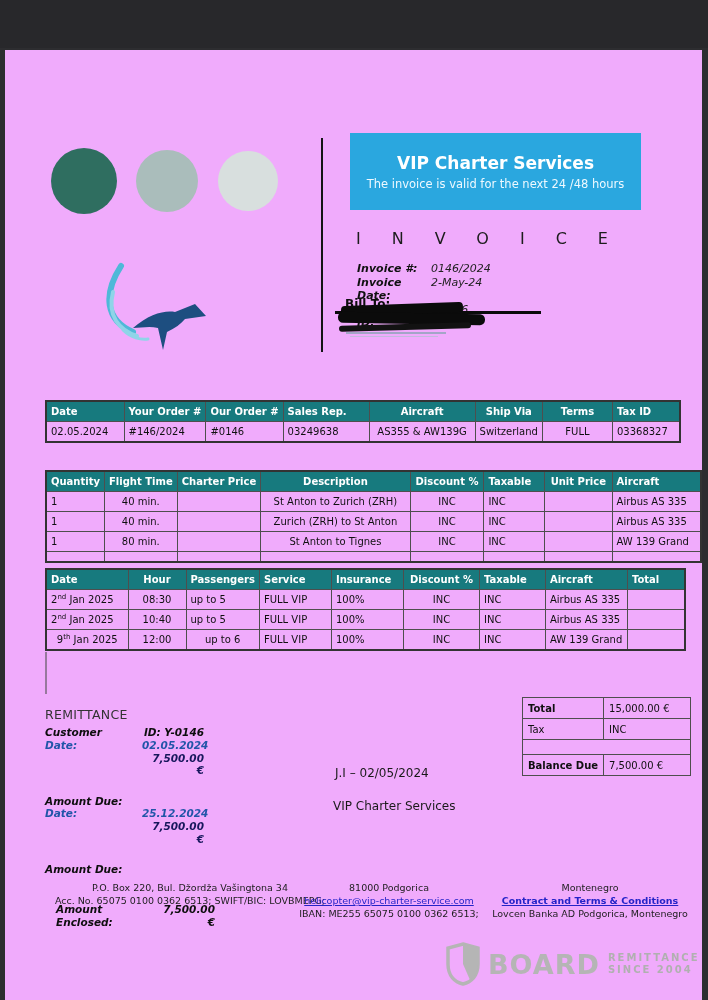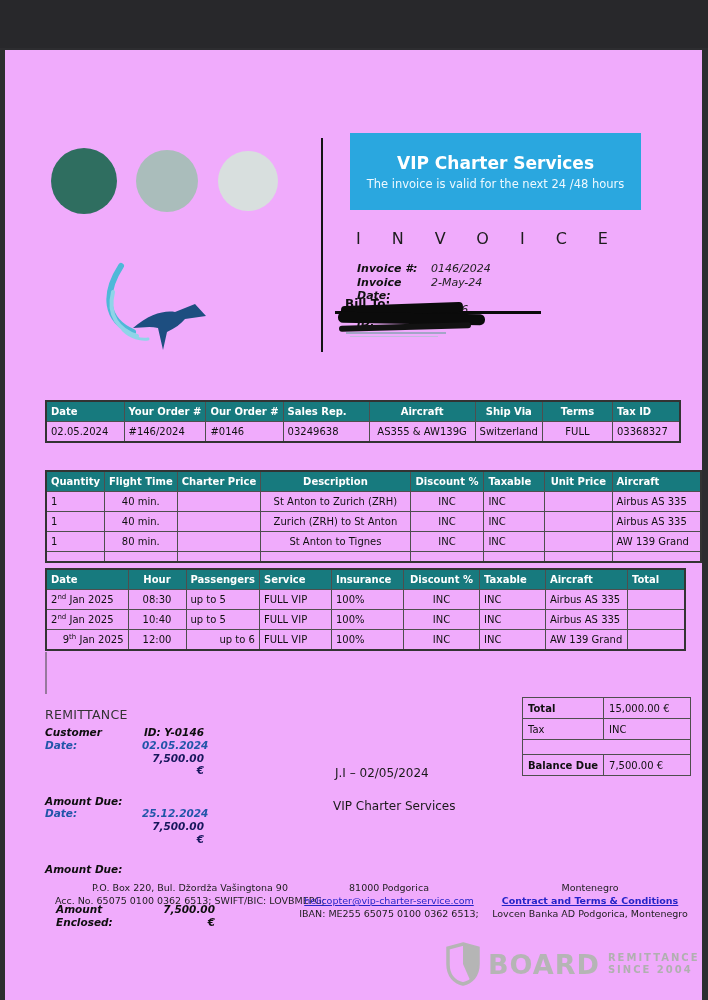--- a/index.html
+++ b/index.html
@@ -285,23 +285,23 @@
             <td style="text-align:center">10:40</td>
             <td style="text-align:left">up to 5</td>
             <td style="text-align:left">FULL VIP</td>
             <td style="text-align:left">100%</td>
             <td style="text-align:center">INC</td>
             <td style="text-align:left">INC</td>
             <td style="text-align:left">Airbus AS 335</td>
             <td style="text-align:left"></td>
           </tr>
           <tr>
-            <td style="text-align:right">9<sup>th</sup> Jan 2025</td>
+            <td style="text-align:center">9<sup>th</sup> Jan 2025</td>
             <td style="text-align:center">12:00</td>
-            <td style="text-align:right">up to 6</td>
+            <td style="text-align:center">up to 6</td>
             <td style="text-align:left">FULL VIP</td>
             <td style="text-align:left">100%</td>
             <td style="text-align:center">INC</td>
             <td style="text-align:left">INC</td>
             <td style="text-align:left">AW 139 Grand</td>
             <td style="text-align:left"></td>
           </tr>
         </tbody>
       </table>
     </div>
@@ -356,21 +356,21 @@
           <span class="rlbl">Amount Enclosed:</span>
           <span class="rval">7,500.00 €</span>
         </div>
       </div>
   </div>
 
   <div class="sig1">J.I – 02/05/2024</div>
   <div class="sig2">VIP Charter Services</div>
 
   <div class="fcol fc1">
-      <div>P.O. Box 220, Bul. Džordža Vašingtona 90</div>
+      <div>P.O. Box 220, Bul. Džordža Vašingtona 34</div>
       <div>Acc. No. 65075 0100 0362 6513; SWIFT/BIC: LOVBMEPG;</div>
     </div>
   <div class="fcol fc2">
       <div>81000 Podgorica</div>
       <a href="#" class="flink">helicopter@vip-charter-service.com</a>
       <div>IBAN: ME255 65075 0100 0362 6513;</div>
     </div>
   <div class="fcol fc3">
       <div>Montenegro</div>
       <a href="#" class="flink b">Contract and Terms &amp; Conditions</a>

